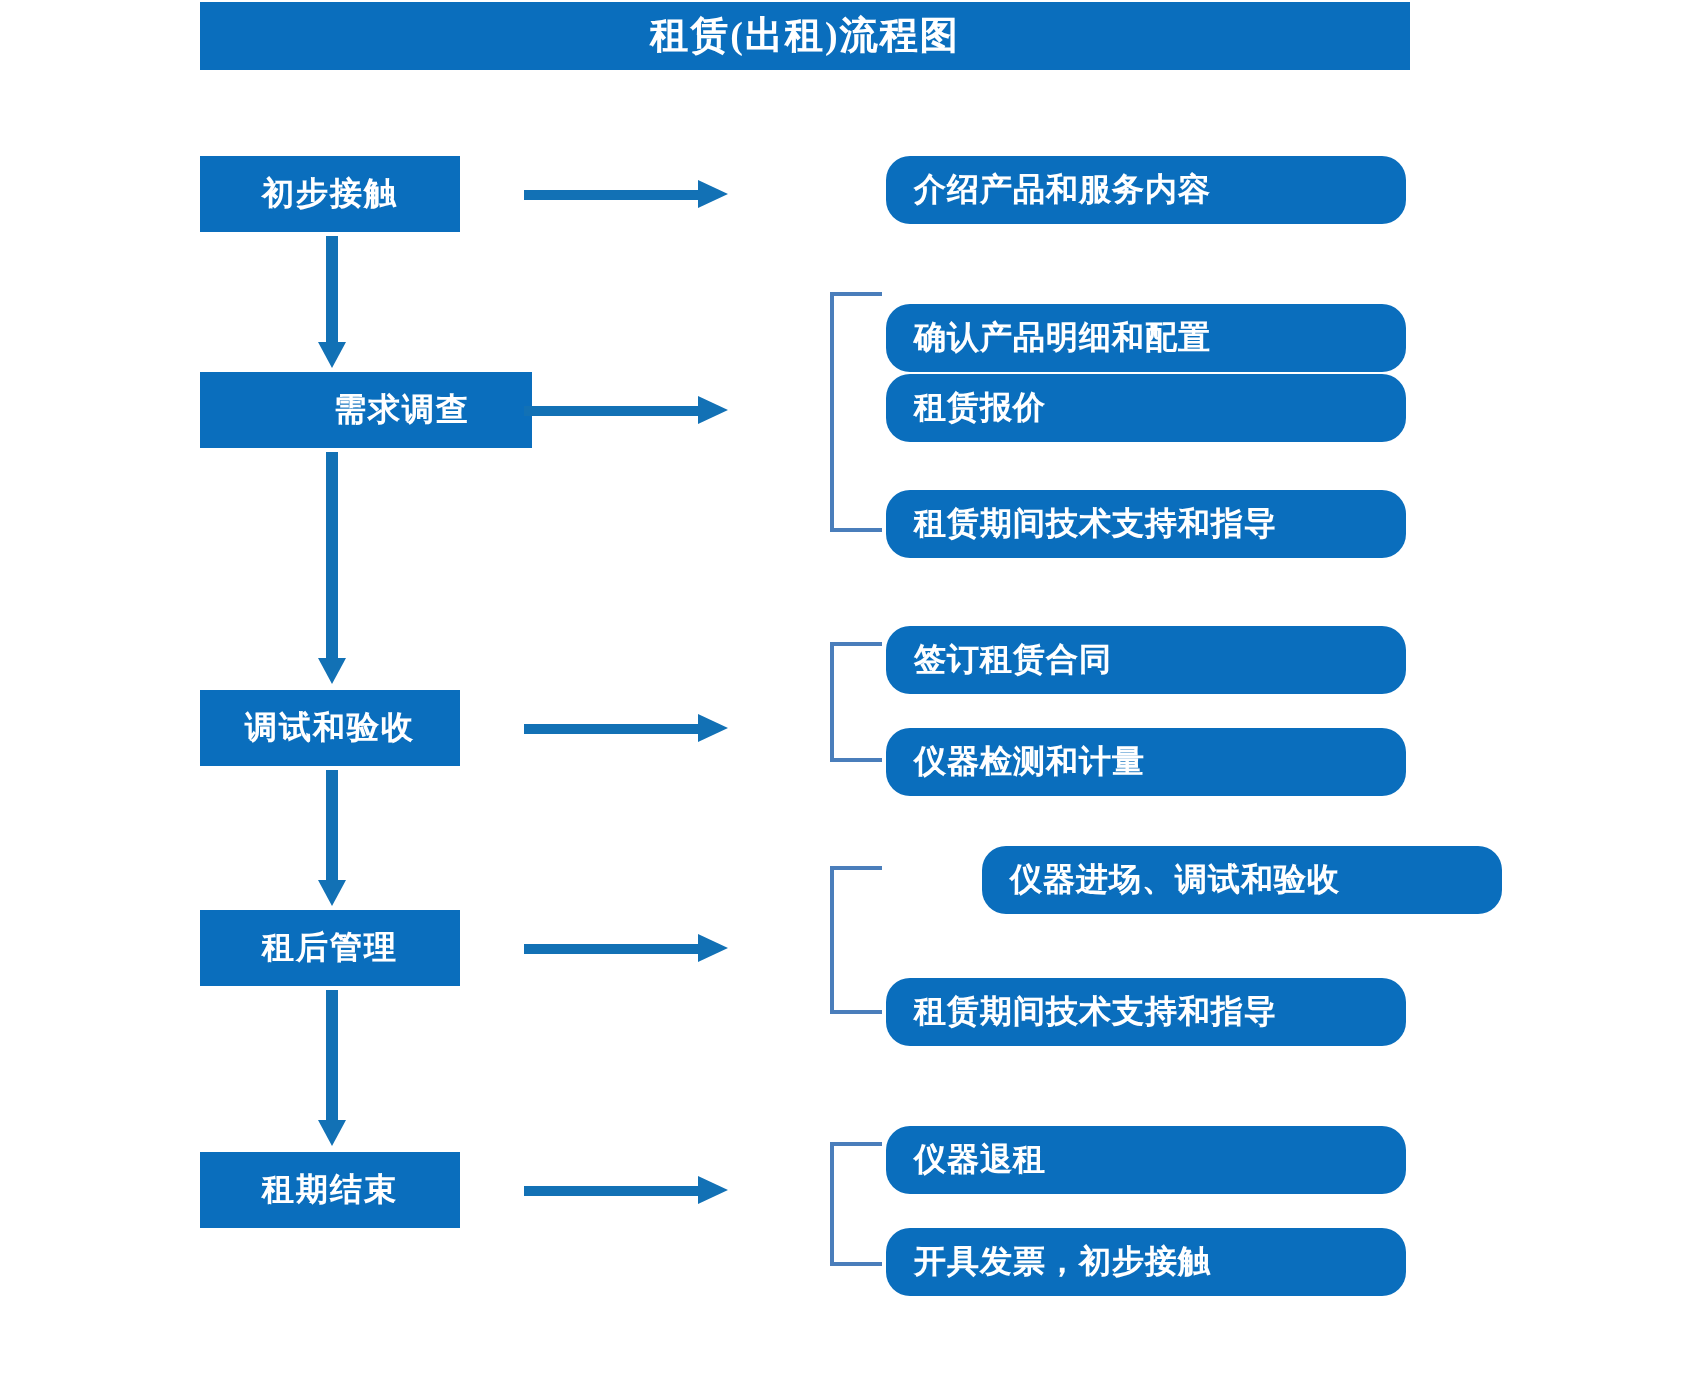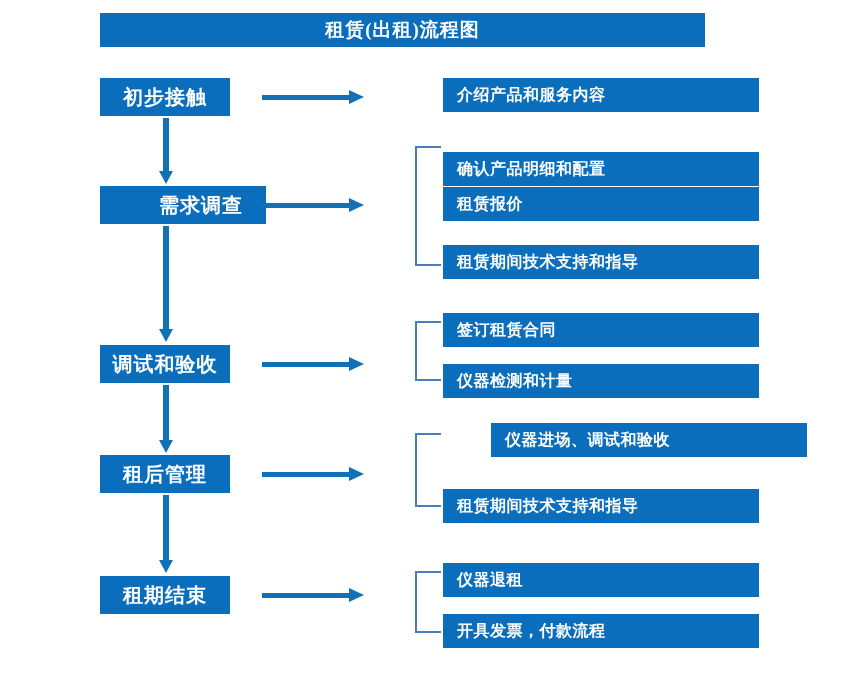--- a/index.html
+++ b/index.html
@@ -16,64 +16,65 @@
   #canvas {
     position: relative;
     width: 844px;
     height: 688px;
   }
 
   
   .title-banner {
     position: absolute;
     left: 100px;
-    top: 13px;
+    top: 1px;
     width: 605px;
     height: 34px;
     background: #0A6EBD;
     color: #ffffff;
     font-size: 19px;
     font-weight: bold;
     display: flex;
     align-items: center;
     justify-content: center;
     letter-spacing: 1px;
   }
 
   
   .stage-box {
     position: absolute;
     left: 100px;
     width: 130px;
     height: 38px;
     background: #0A6EBD;
     color: #ffffff;
-    font-size: 20px;
+    font-size: 16px;
     font-weight: bold;
     display: flex;
     align-items: center;
     justify-content: center;
     letter-spacing: 1px;
   }
 
   
   .detail-box {
     position: absolute;
     left: 443px;
-    width: 316px;
+    width: 260px;
     height: 34px;
     background: #0A6EBD;
     color: #ffffff;
     font-size: 16px;
     font-weight: bold;
     display: flex;
     align-items: center;
     padding-left: 14px;
     box-sizing: border-box;
     letter-spacing: 0.5px;
+    border-radius: 12px;
   }
 
   
   .h-arrow {
     position: absolute;
     left: 262px;
     width: 102px;
     height: 14px;
   }
   .h-arrow .shaft {
@@ -148,21 +149,21 @@
   <div id="details-layer">
       <div class="detail-box" style="top: 78px;">介绍产品和服务内容</div>
       <div class="detail-box" style="top: 152px;">确认产品明细和配置</div>
       <div class="detail-box" style="top: 187px;">租赁报价</div>
       <div class="detail-box" style="top: 245px;">租赁期间技术支持和指导</div>
       <div class="detail-box" style="top: 313px;">签订租赁合同</div>
       <div class="detail-box" style="top: 364px;">仪器检测和计量</div>
       <div class="detail-box" style="top: 423px; margin-left: 48px;">仪器进场、调试和验收</div>
       <div class="detail-box" style="top: 489px;">租赁期间技术支持和指导</div>
       <div class="detail-box" style="top: 563px;">仪器退租</div>
-      <div class="detail-box" style="top: 614px;">开具发票，付款流程</div>
+      <div class="detail-box" style="top: 614px;">开具发票，初步接触</div>
     </div>
   <div id="harrows-layer">
       <div class="h-arrow" style="top: 90px;">
         <div class="shaft"></div>
         <div class="head"></div>
       </div>
       <div class="h-arrow" style="top: 198px;">
         <div class="shaft"></div>
         <div class="head"></div>
       </div>

